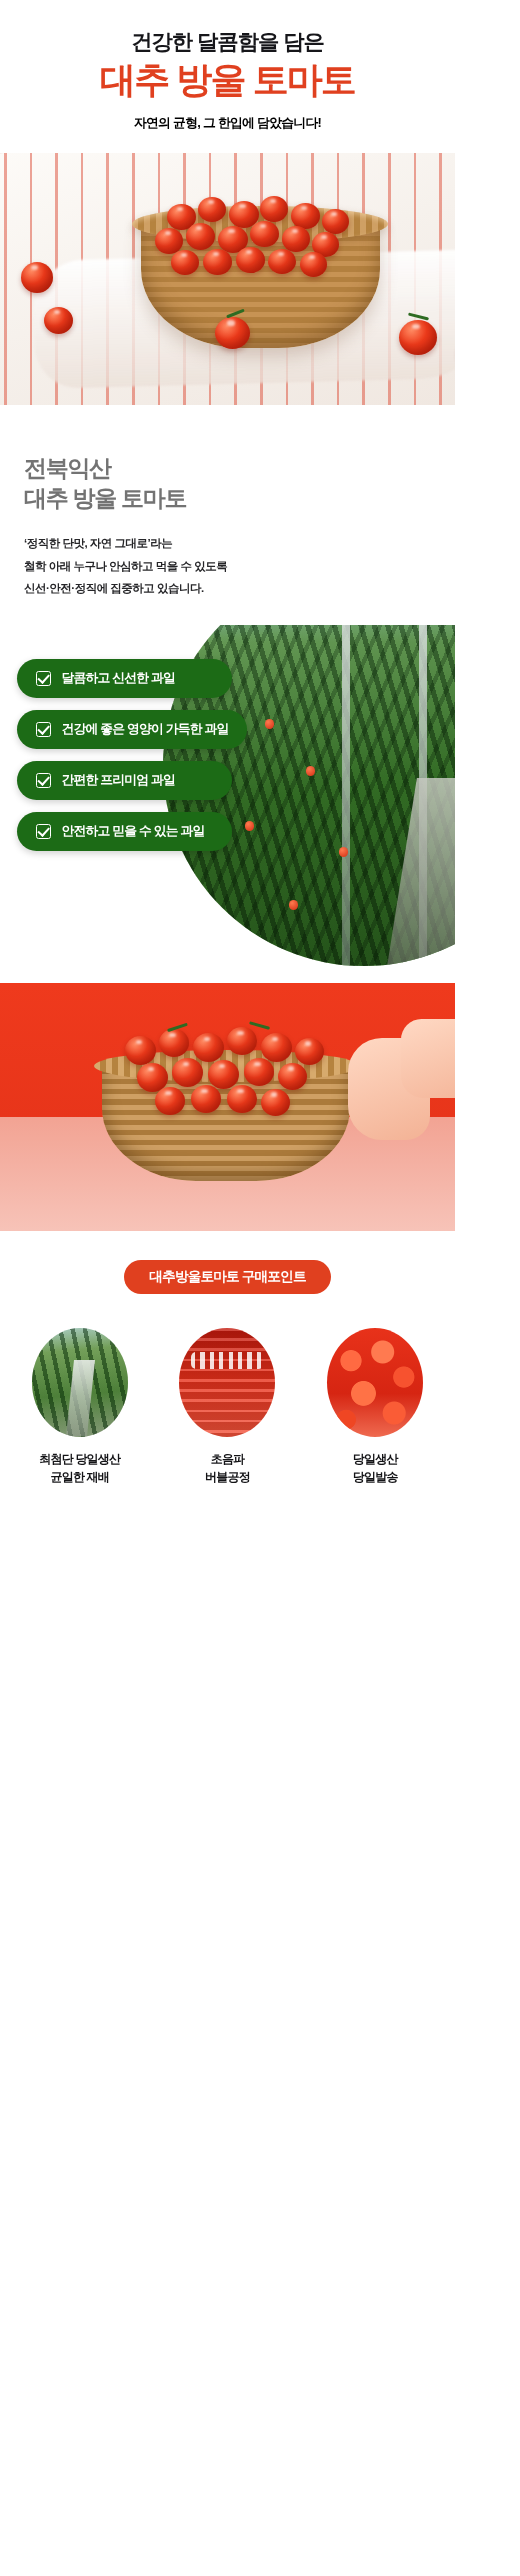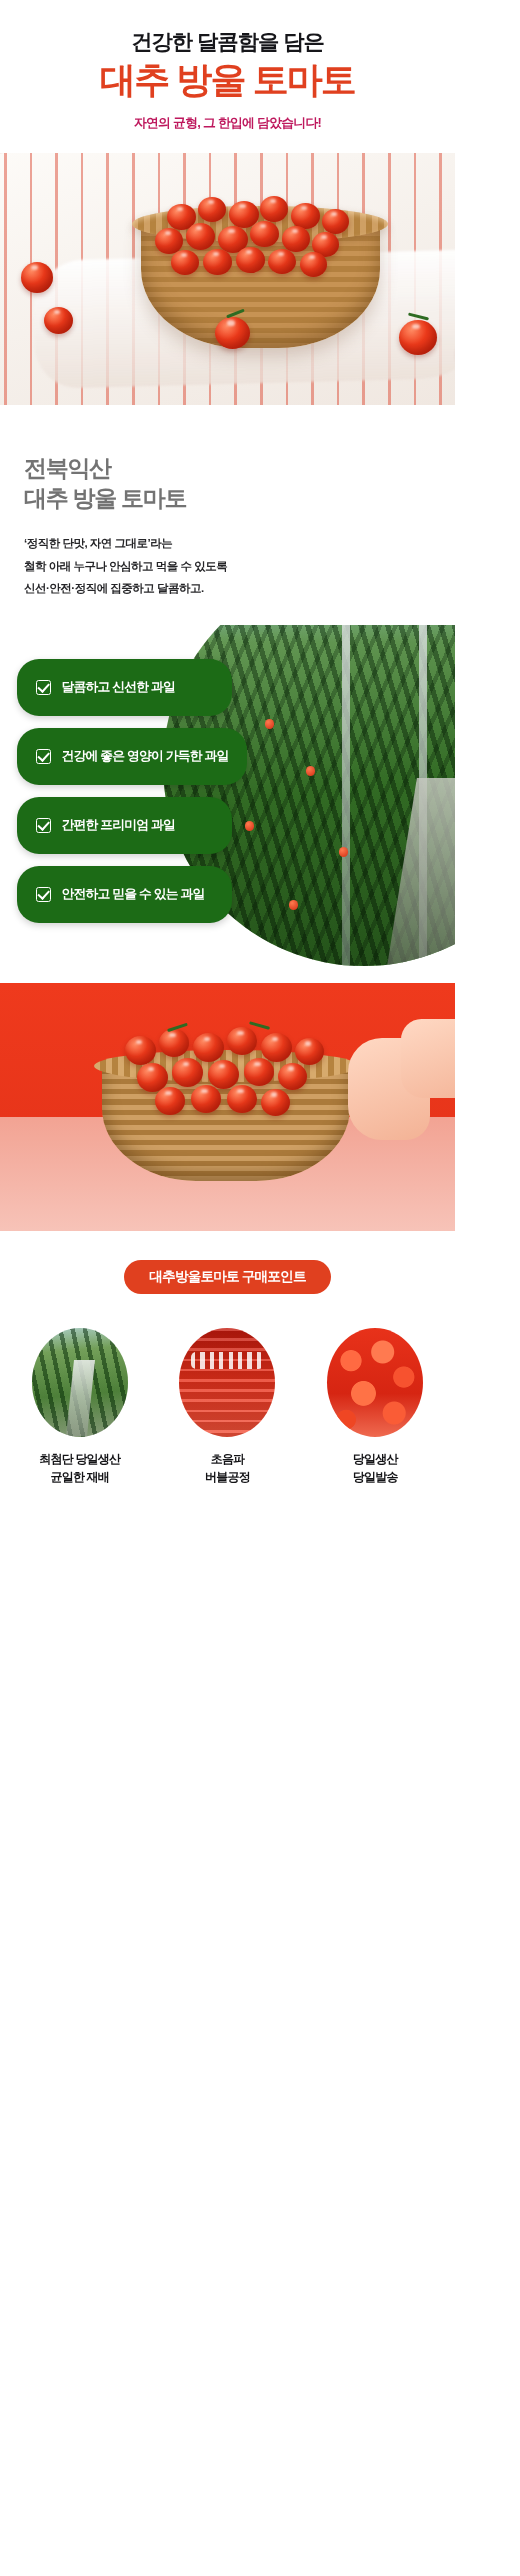--- a/index.html
+++ b/index.html
@@ -17,21 +17,21 @@
   .hero-head{padding:29px 0 0;text-align:center;background:#fff;}
   .hero-kicker{
     font-size:21.3px;font-weight:800;letter-spacing:-1px;color:#16161a;
     line-height:1.25;
   }
   .hero-title{
     font-size:36px;font-weight:800;letter-spacing:-1.9px;line-height:1.18;
     color:#e0401f;margin-top:3.4px;
   }
   .hero-sub{
-    font-size:12.8px;font-weight:700;letter-spacing:-0.7px;color:#be185d;
+    font-size:12.8px;font-weight:700;letter-spacing:-0.7px;color:#000000;
     margin-top:13.7px;
   }
 
   
   .hero-photo{
     position:relative;width:521px;height:252px;margin-top:20.5px;overflow:hidden;
     background:linear-gradient(170deg,#f6ded8 0%,#f7e2dc 40%,#f3d5cd 100%);
   }
   .cloth{
     position:absolute;left:-17px;top:-8.5px;width:563px;height:273px;
@@ -105,21 +105,21 @@
     position:absolute;left:0;top:0;width:100%;height:77px;
     background:linear-gradient(180deg,rgba(173,211,236,.95),rgba(173,211,236,0));
   }
   .green-circle .dot{position:absolute;width:9.4px;height:9.4px;border-radius:50%;
     background:radial-gradient(circle at 35% 30%,#ff7a4f,#d32d12);}
 
   .pills{position:absolute;left:17px;top:34px;width:367px;}
   .pill{
     display:flex;align-items:center;gap:11px;
     background:#1c6b16;color:#ffffff;border-radius:22px;
-    padding:20px 19px;margin-bottom:12px;
+    padding:11px 19px;margin-bottom:12px;
     box-shadow:0 2.6px 7.7px rgba(0,0,0,.18);
     width:max-content;min-width:215px;
   }
   .pill .chk{
     width:14.5px;height:14.5px;flex:0 0 14.5px;border:1.7px solid #ffffff;border-radius:2.6px;
     position:relative;
   }
   .pill .chk::after{
     content:"";position:absolute;left:2.6px;top:-0.9px;width:5.1px;height:9.4px;
     border:solid #ffffff;border-width:0 2px 2px 0;transform:rotate(42deg);
@@ -228,21 +228,21 @@
   </div>
 
   <div class="intro">
     <h2>
       <span>전북익산</span><br>
       <span>대추 방울 토마토</span>
     </h2>
     <p>
       <span>‘정직한 단맛, 자연 그대로’라는</span><br>
       <span>철학 아래 누구나 안심하고 먹을 수 있도록</span><br>
-      <span>신선·안전·정직에 집중하고 달콤하고.</span>
+      <span>신선·안전·정직에 집중하고 있습니다.</span>
     </p>
   </div>
 
   <div class="green-block">
     <div class="green-circle">
       <div class="sky"></div>
       <div class="leaves"></div>
       <div class="post" style="left:179px;"></div>
       <div class="post" style="left:256px;"></div>
       <div class="walk"></div>

